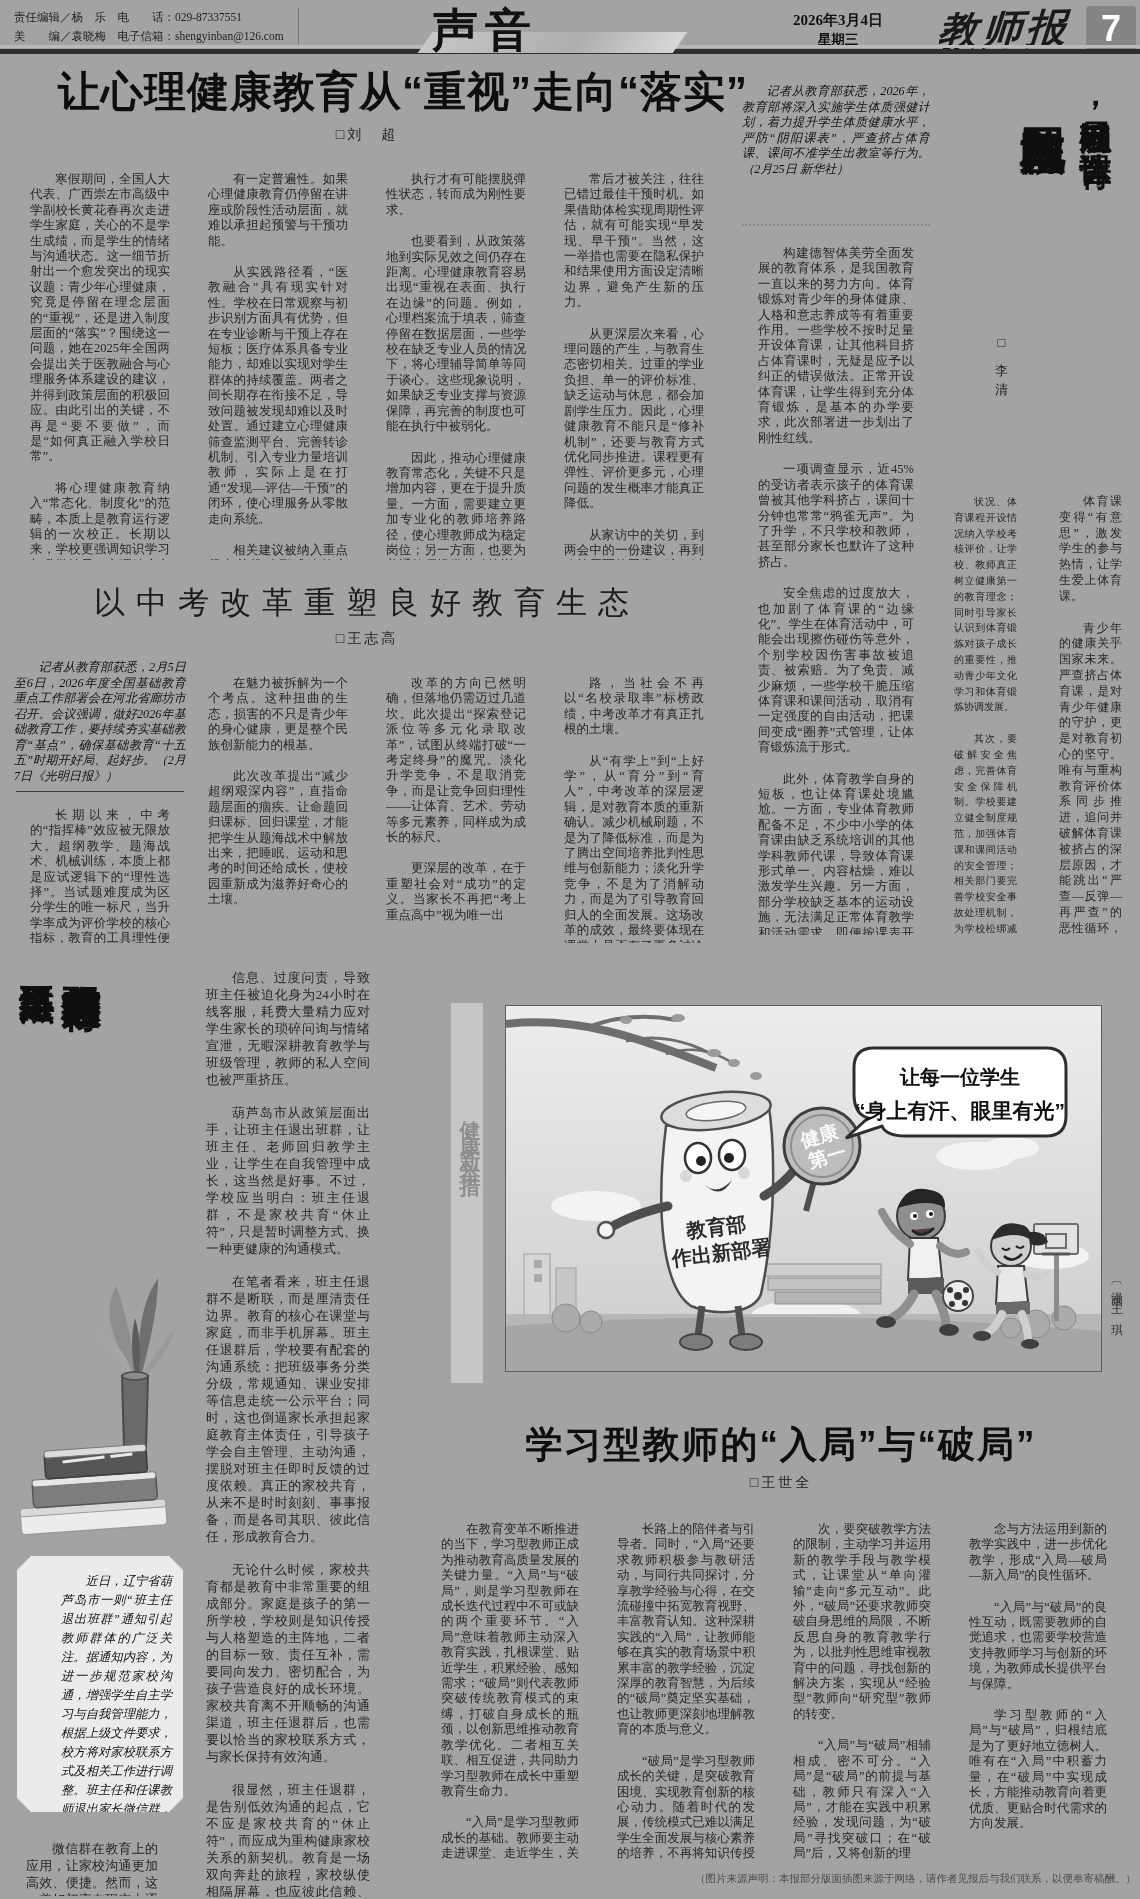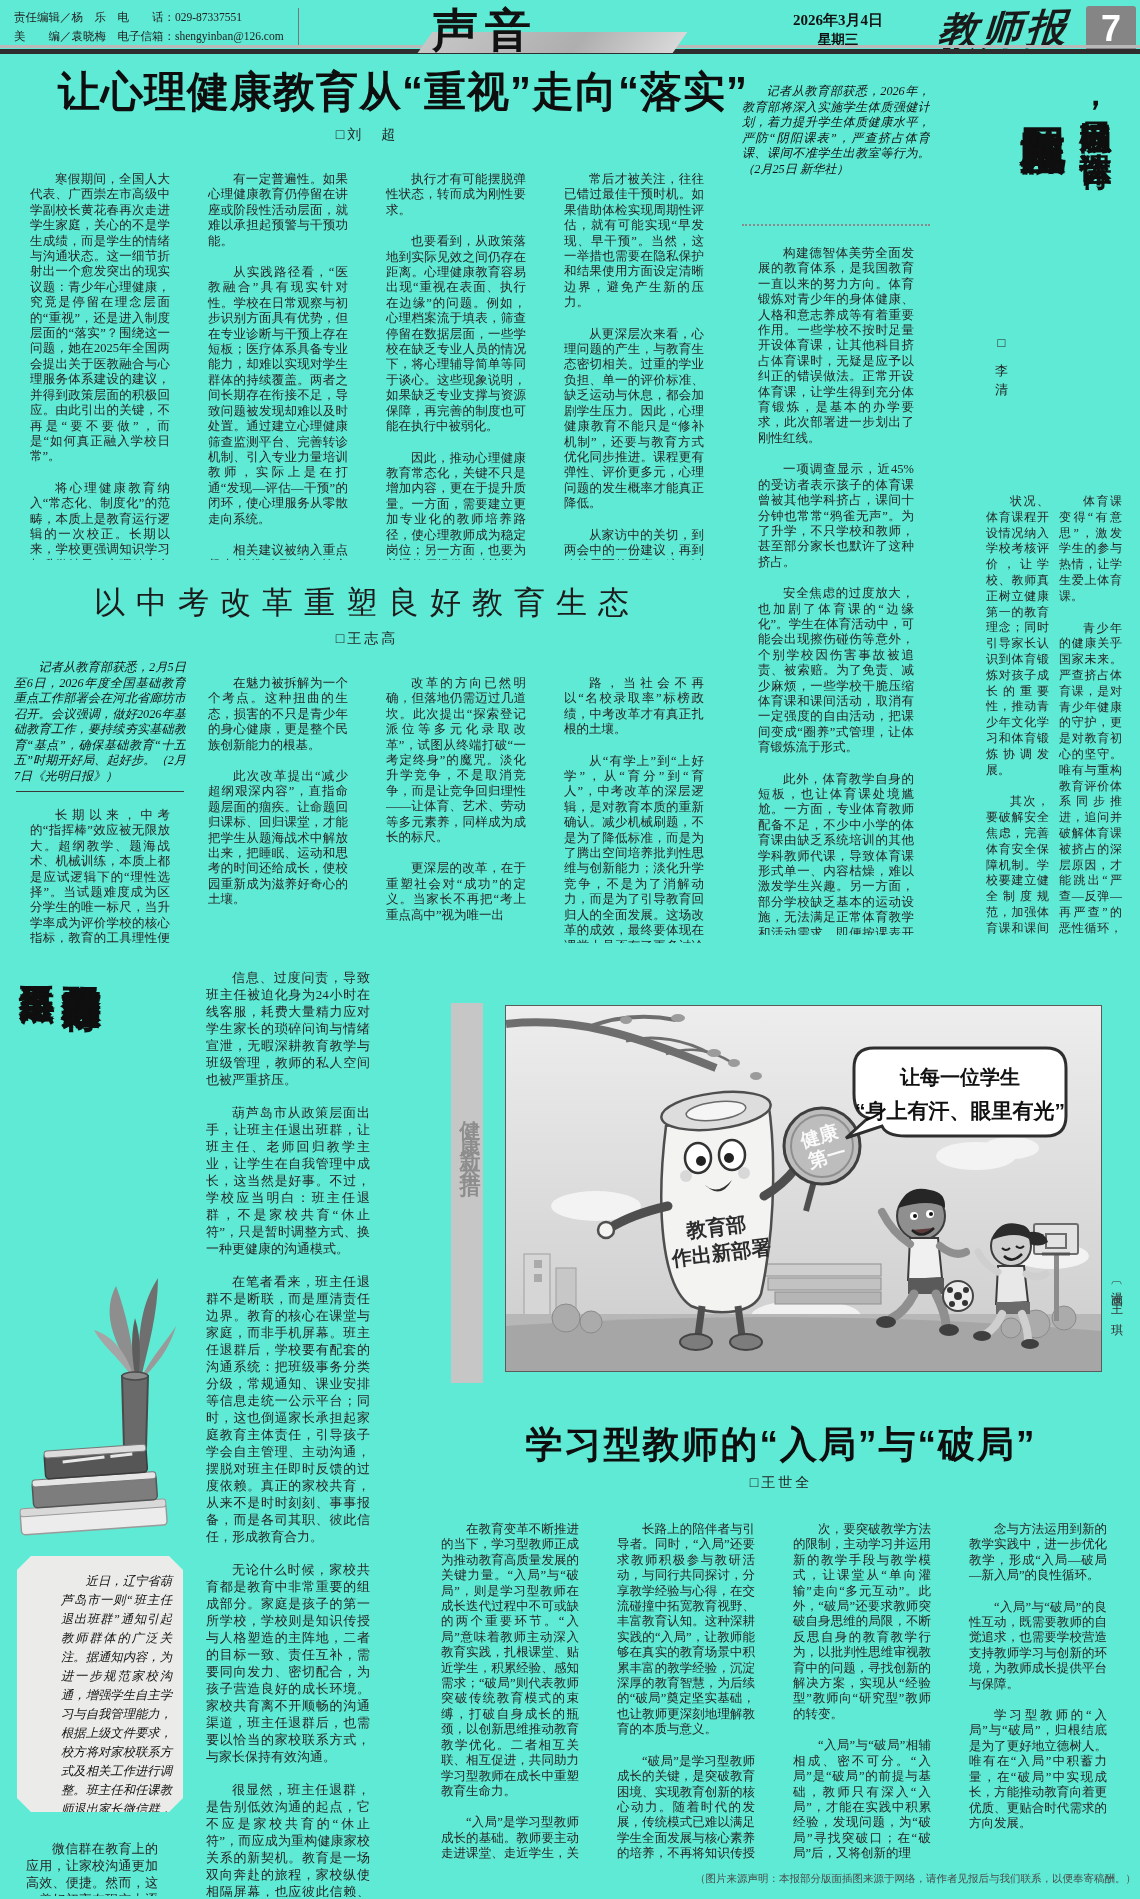--- a/index.html
+++ b/index.html
@@ -1,16 +1,16 @@
 <!DOCTYPE html>
 <html><head>
 <meta charset="utf-8">
 <style>
   html,body{margin:0;padding:0;background:#e8e6e1;}
-  .page{position:relative;width:1140px;height:1899px;margin:0 auto;background:#5eead4;
+  .page{position:relative;width:1140px;height:1899px;margin:0 auto;background:#a3a3a3;
         font-family:"Liberation Serif",serif;color:#1f1f1f;overflow:hidden;}
   .abs{position:absolute;}
   .col{overflow:hidden;font-size:12.5px;line-height:15.4px;text-align:justify;color:#262626;}
   .col p{margin:16px;text-indent:2em;}
   .col2x{font-size:13px;line-height:17px;}
   .kai{font-style:italic;font-size:12.2px;line-height:15.5px;text-align:justify;color:#111;}
   .kai p,.kai{text-indent:0;}
   .kai .ind{ text-indent:2em;display:block;}
   .lead-rule{border:none;border-top:1.5px solid #3a3a3a;margin:7px 2px 6px 2px;}
   .dotted-rule{border:none;border-top:2px dotted #8a8a8a;margin:8px 0 6px 0;}
@@ -127,21 +127,21 @@
       <p>一项调查显示，近45%的受访者表示孩子的体育课曾被其他学科挤占，课间十分钟也常常“鸦雀无声”。为了升学，不只学校和教师，甚至部分家长也默许了这种挤占。</p>
       <p>安全焦虑的过度放大，也加剧了体育课的“边缘化”。学生在体育活动中，可能会出现擦伤碰伤等意外，个别学校因伤害事故被追责、被索赔。为了免责、减少麻烦，一些学校干脆压缩体育课和课间活动，取消有一定强度的自由活动，把课间变成“圈养”式管理，让体育锻炼流于形式。</p>
       <p>此外，体育教学自身的短板，也让体育课处境尴尬。一方面，专业体育教师配备不足，不少中小学的体育课由缺乏系统培训的其他学科教师代课，导致体育课形式单一、内容枯燥，难以激发学生兴趣。另一方面，部分学校缺乏基本的运动设施，无法满足正常体育教学和活动需求，即便按课表开设了体育课，也难以保证教学质量。</p>
       <p>严查挤占体育课，是必要的“治标”之举，但要实现“治本”，必须破解背后的深层矛盾。首先，要破除功利化教育导向，重构教育评价体系。要将学生体质健康</p>
     </div>
 
   <div class="abs vtext byline" style="left:992px;top:295px;height:120px;font-size:13px;">□李　清</div>
   <div class="abs vtext vhead" style="left:1018px;top:92px;height:368px;font-size:45px;line-height:50px;">回归校园主阵地</div>
   <div class="abs vtext vhead" style="left:1078px;top:96px;height:356px;font-size:32px;line-height:36px;">以追问破局，让体育课</div>
 
-  <div class="abs col" style="left:970px;top:478px;width:95px;height:457px;font-size:12px;line-height:15.8px;">
+  <div class="abs col" style="left:938px;top:478px;width:95px;height:457px;font-size:10px;line-height:15.8px;">
       <p>状况、体育课程开设情况纳入学校考核评价，让学校、教师真正树立健康第一的教育理念；同时引导家长认识到体育锻炼对孩子成长的重要性，推动青少年文化学习和体育锻炼协调发展。</p>
       <p>其次，要破解安全焦虑，完善体育安全保障机制。学校要建立健全制度规范，加强体育课和课间活动的安全管理；相关部门要完善学校安全事故处理机制，为学校松绑减负，让学校敢于正常开展体育活动。</p>
       <p>最后，要夯实体育教学根基，提升体育课堂质量。配齐配强专业体育教师，加大场地器材投入；丰富课程内容，创新教学方式，让</p>
     </div>
   <div class="abs col" style="left:1043px;top:478px;width:95px;height:457px;font-size:12px;line-height:15.8px;">
       <p>体育课变得“有意思”，激发学生的参与热情，让学生爱上体育课。</p>
       <p>青少年的健康关乎国家未来。严查挤占体育课，是对青少年健康的守护，更是对教育初心的坚守。唯有与重构教育评价体系同步推进，追问并破解体育课被挤占的深层原因，才能跳出“严查—反弹—再严查”的恶性循环，让体育课真正回归校园主阵地，还孩子们奔跑的童年和强健的体魄。</p>
     </div>
 
   <div class="abs vtext vhead" style="left:60px;top:955px;height:430px;font-size:40px;line-height:44px;">家校共育仍需双向奔赴</div>

